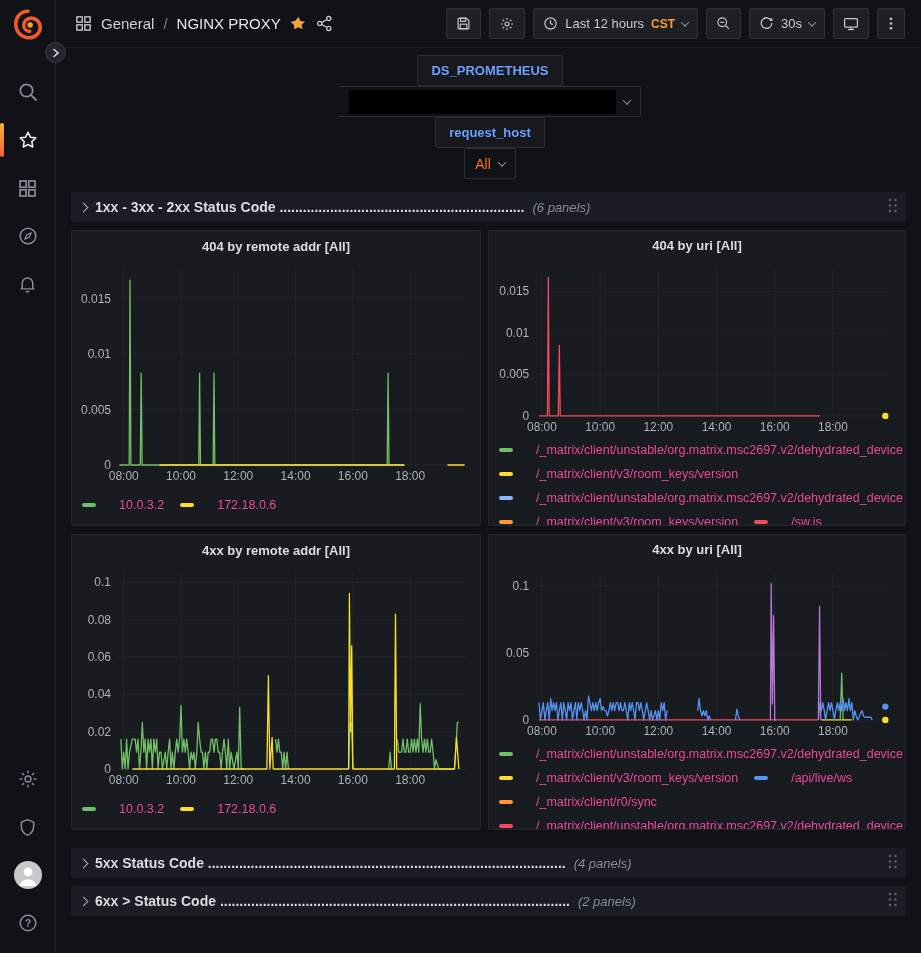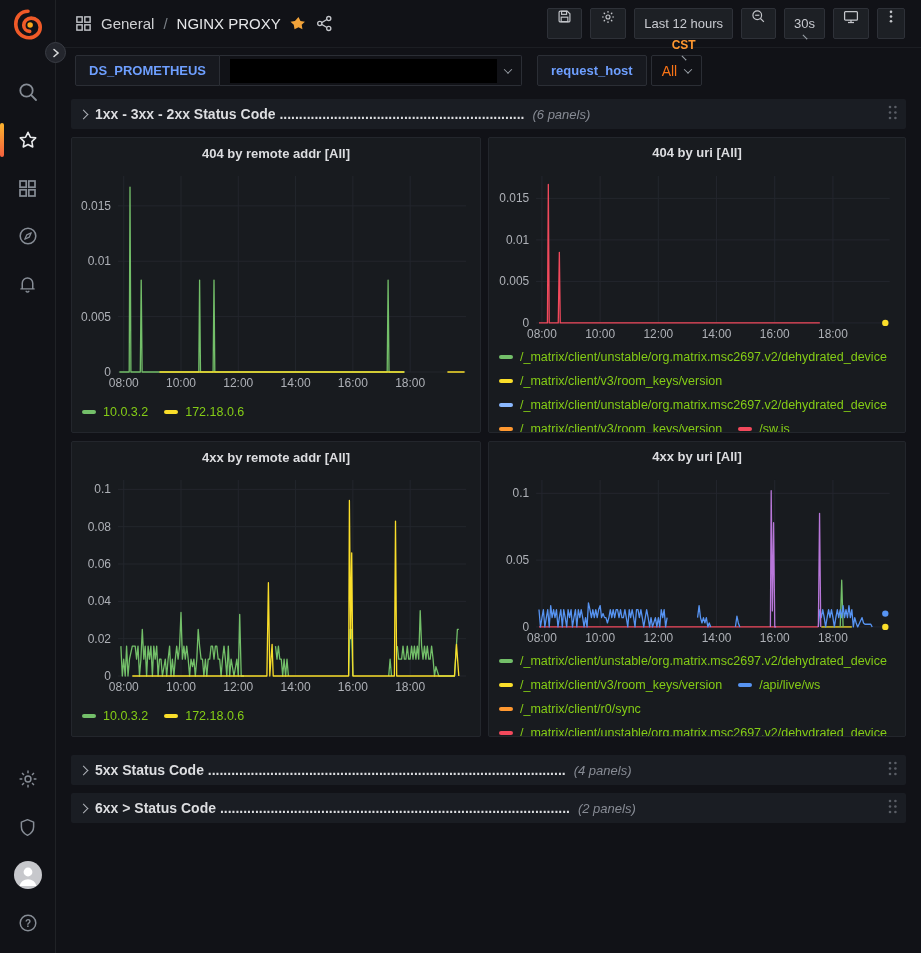--- a/index.html
+++ b/index.html
@@ -21,26 +21,26 @@
 
   
   .main { position:absolute; left:57px; top:0; width:864px; height:100%; }
   .header { height:48px; display:flex; align-items:center; justify-content:space-between; padding:0 16px 0 18px; border-bottom:1px solid #1c1e23; }
   .crumbs { display:flex; align-items:center; gap:9px; font-size:15px; }
   .crumb-section { color:#cfd0d3; cursor:pointer; }
   .crumb-sep { color:#7b8087; }
   .crumb-title { color:#e6e7e9; cursor:pointer; }
   .icon-btn { background:none; border:none; cursor:pointer; display:flex; align-items:center; padding:0; color:#adb2b9; }
   .toolbar { display:flex; align-items:center; gap:8px; }
-  .tb-btn { height:31px; background:#1d2025; border:1px solid #2e3138; border-radius:2px; color:#c8cad0; display:flex; align-items:center; gap:7px; padding:0 9px; font-size:13px; cursor:pointer;flex-direction:column; }
+  .tb-btn { height:31px; background:#1d2025; border:1px solid #2e3138; border-radius:2px; color:#c8cad0; display:flex; align-items:center; gap:7px; padding:0 9px; font-size:13px; cursor:pointer; }
   .tb-btn .orange { color:#ff9830; font-weight:bold; font-size:12px; }
   .chev { width:6px; height:6px; border-right:1.4px solid #9aa0a8; border-bottom:1.4px solid #9aa0a8; transform:rotate(45deg) translate(-1px,-1px); display:inline-block; }
 
   
-  .submenu { display:flex; align-items:center; gap:0; padding:7px 16px 7px 18px; }
+  .submenu { display:flex; align-items:center; gap:0; padding:7px 16px 7px 18px;flex-direction:column; }
   .var-label { height:31px; display:flex; align-items:center; padding:0 13px; background:#17191f; border:1px solid #2b2e35; border-radius:2px 0 0 2px; color:#6e9fff; font-size:13px; font-weight:bold; cursor:pointer; }
   .var-value { height:31px; display:flex; align-items:center; gap:8px; padding:0 10px; background:#111217; border:1px solid #2b2e35; border-left:none; border-radius:0 2px 2px 0; font-size:14px; color:#f97316; cursor:pointer; }
   .redacted { width:272px; height:24px; background:#000; }
   .var-gap { width:15px; }
 
   
   .dash { padding:6px 15px 0 14px; }
   .row-header { position:relative; height:30px; display:flex; align-items:center; gap:8px; padding:0 10px 0 6px; margin-bottom:8px; cursor:pointer;text-align:right; }
   .row-header.collapsed { background:#1a1d23; border-radius:2px; }
   .row-title { font-size:14px; font-weight:bold; color:#dcdde0; white-space:nowrap; overflow:hidden; }
@@ -50,21 +50,21 @@
   .row-chev.down { transform:rotate(45deg); margin-top:-4px; margin-left:2px; }
   .drag-handle { position:absolute; right:8px; top:5px; color:#5a5e66; cursor:grab; }
 
   .panel-grid { display:grid; grid-template-columns:410px 1fr; gap:7px; margin-bottom:8px; }
   .panel { height:296px; background:#181b1f; border:1px solid #23262c; border-radius:2px; overflow:hidden; display:flex; flex-direction:column; }
   .panel-title { height:30px; display:flex; align-items:center; justify-content:center; font-size:13px; font-weight:bold; color:#dcdde0; cursor:pointer; }
   .chart { display:block; width:100%; cursor:crosshair; }
   .legend { padding:2px 8px 0 10px; display:flex; flex-wrap:wrap; column-gap:16px; overflow:hidden; align-content:flex-start; }
   .legend.one-row { height:40px; align-items:flex-start; padding-top:8px; }
   .legend.multi-row { height:90px; }
-  .legend-item { display:flex; align-items:center; gap:7px; font-size:12.5px; color:#84cc16; white-space:nowrap; flex:none; height:24px; cursor:pointer;justify-content:center; }
+  .legend-item { display:flex; align-items:center; gap:23px; font-size:12.5px; color:#ec4899; white-space:nowrap; flex:none; height:24px; cursor:pointer;justify-content:center; }
   .swatch { width:14px; height:4px; border-radius:2px; flex:none; }
 </style>
 </head>
 <body>
 
 <div class="app">
 
   <div class="sidebar">
     <div class="logo">
       <svg viewBox="0 0 32 32" width="34" height="34">

